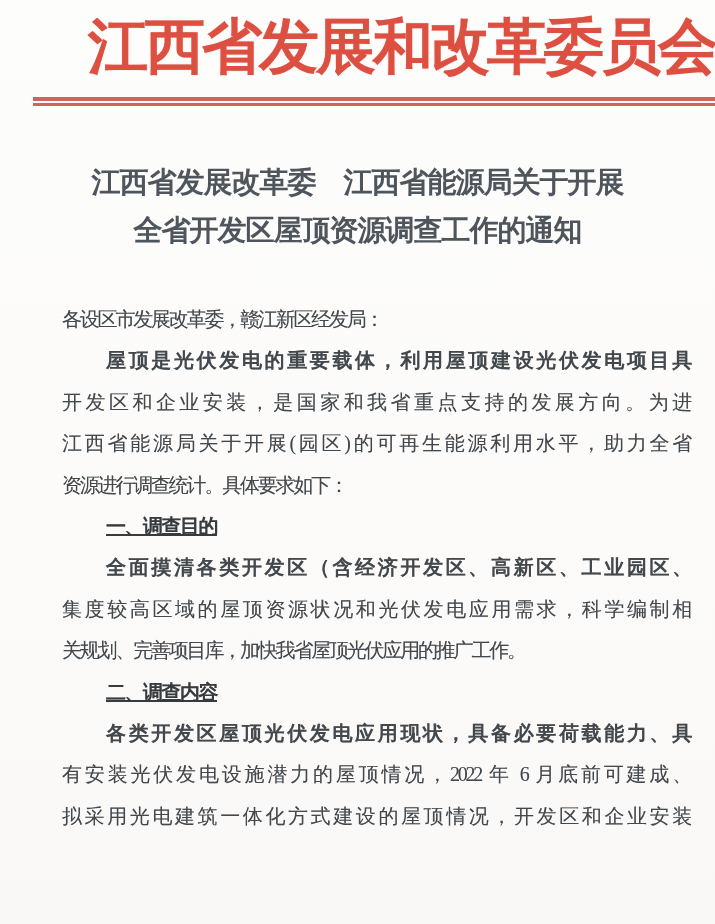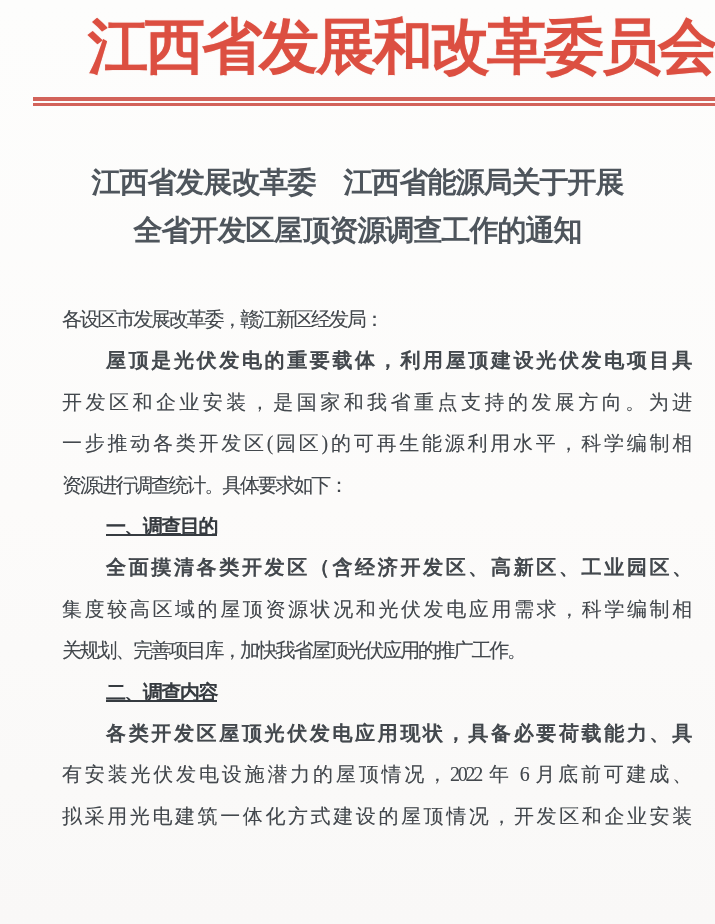--- a/index.html
+++ b/index.html
@@ -93,21 +93,21 @@
 
   <div class="doc-title">
     <div>江西省发展改革委　江西省能源局关于开展</div>
     <div>全省开发区屋顶资源调查工作的通知</div>
   </div>
 
   <div class="doc-body">
     <div class="line">各设区市发展改革委，赣江新区经发局：</div>
     <div class="line indent fill">屋顶是光伏发电的重要载体，利用屋顶建设光伏发电项目具</div>
     <div class="line fill">开发区和企业安装，是国家和我省重点支持的发展方向。为进</div>
-    <div class="line fill">一步推动各类开发区(园区)的可再生能源利用水平，科学编制相</div>
+    <div class="line fill">江西省能源局关于开展(园区)的可再生能源利用水平，助力全省</div>
     <div class="line">资源进行调查统计。具体要求如下：</div>
     <div class="line heading indent">一、调查目的</div>
     <div class="line indent fill">全面摸清各类开发区（含经济开发区、高新区、工业园区、</div>
     <div class="line fill">集度较高区域的屋顶资源状况和光伏发电应用需求，科学编制相</div>
     <div class="line">关规划、完善项目库，加快我省屋顶光伏应用的推广工作。</div>
     <div class="line heading indent">二、调查内容</div>
     <div class="line indent fill">各类开发区屋顶光伏发电应用现状，具备必要荷载能力、具</div>
     <div class="line fill">有安装光伏发电设施潜力的屋顶情况，2022 年 6 月底前可建成、</div>
     <div class="line fill">拟采用光电建筑一体化方式建设的屋顶情况，开发区和企业安装</div>
   </div>

